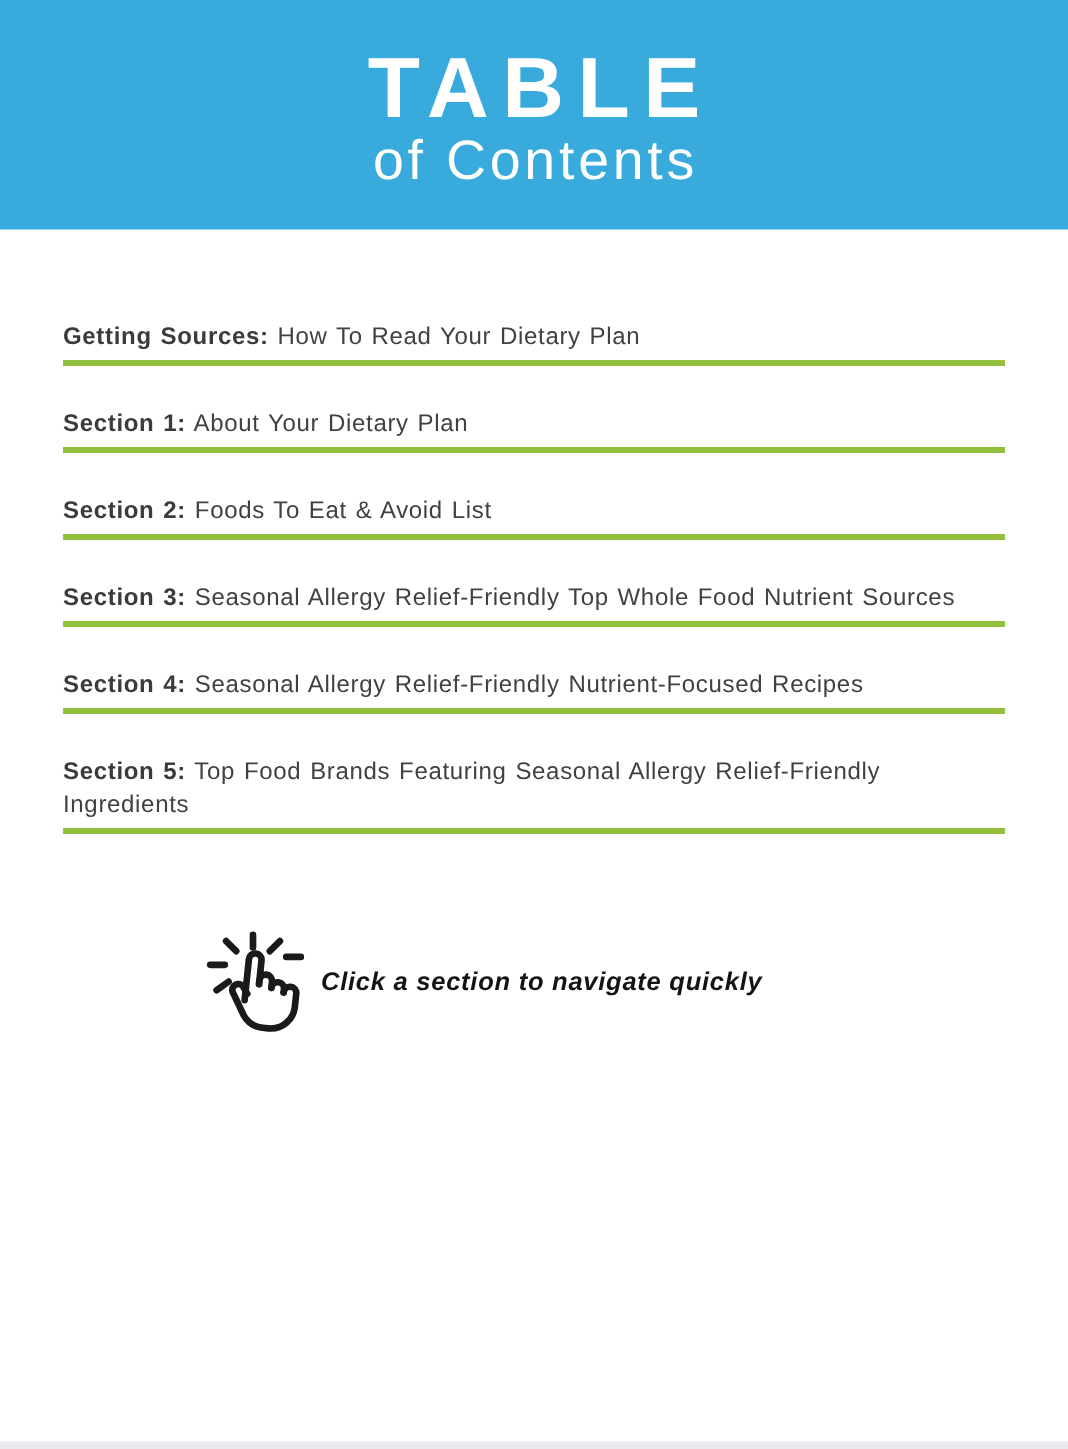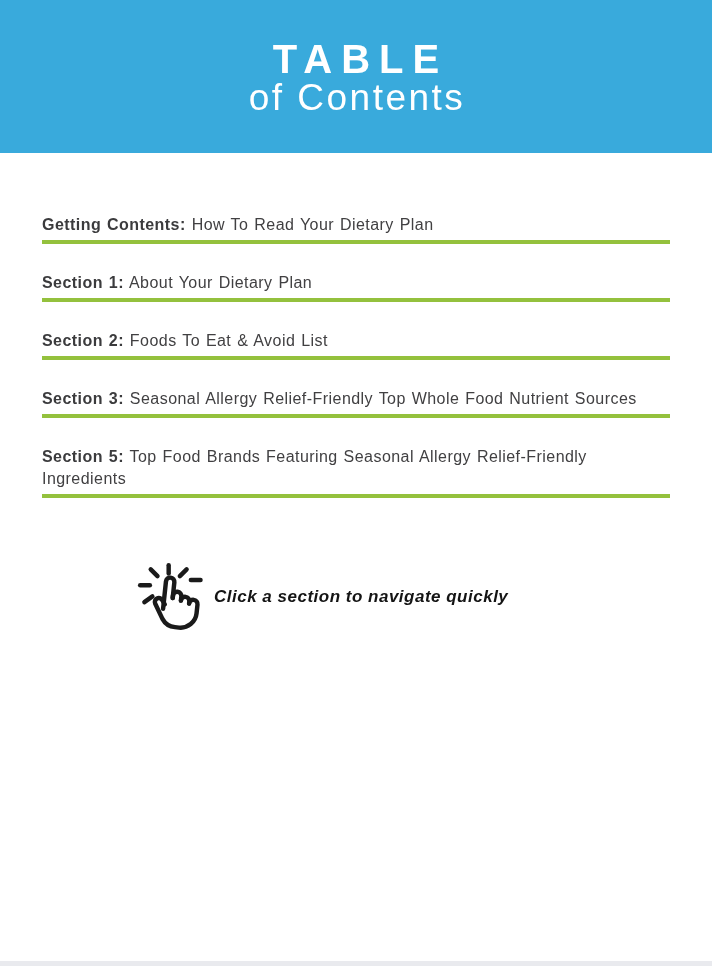--- a/index.html
+++ b/index.html
@@ -12,21 +12,21 @@
   .page {
     width: 712px; height: 966px; position: relative; background: #ffffff;
   }
   
   .banner {
     height: 153px; background: #39AADC; color: #ffffff;
     display: flex; flex-direction: column; align-items: center; justify-content: center;
     padding-top: 2px;
   }
   .banner-title {
-    font-size: 40px; font-weight: 800; letter-spacing: 9px;
+    font-size: 57px; font-weight: 800; letter-spacing: 9px;
     line-height: 1; margin-left: 9px; 
   }
   .banner-subtitle {
     font-size: 37px; font-weight: 400; letter-spacing: 2.5px;
     line-height: 1; margin-left: 2px;
   }
   
   .toc { margin: 61px 42px 0 42px; width: 628px; }
   .toc-item { margin-bottom: 28px; cursor: pointer; }
   .toc-text {
@@ -58,39 +58,43 @@
 <div class="page">
 
   <div class="banner">
     <div class="banner-title">TABLE</div>
     <div class="banner-subtitle">of Contents</div>
   </div>
 
   <div class="toc">
 
     <div class="toc-item">
-      <p class="toc-text"><strong>Getting Contents:</strong><span> How To Read Your Dietary Plan</span></p>
+      <p class="toc-text"><strong>Getting Sources:</strong><span> How To Read Your Dietary Plan</span></p>
       <div class="toc-rule"></div>
     </div>
 
     <div class="toc-item">
       <p class="toc-text"><strong>Section 1:</strong><span> About Your Dietary Plan</span></p>
       <div class="toc-rule"></div>
     </div>
 
     <div class="toc-item">
       <p class="toc-text"><strong>Section 2:</strong><span> Foods To Eat &amp; Avoid List</span></p>
       <div class="toc-rule"></div>
     </div>
 
     <div class="toc-item">
       <p class="toc-text"><strong>Section 3:</strong><span> Seasonal Allergy Relief-Friendly Top Whole Food Nutrient Sources</span></p>
       <div class="toc-rule"></div>
     </div>
 
+    <div class="toc-item">
+      <p class="toc-text"><strong>Section 4:</strong><span> Seasonal Allergy Relief-Friendly Nutrient-Focused Recipes</span></p>
+      <div class="toc-rule"></div>
+    </div>
 
     <div class="toc-item">
       <p class="toc-text"><strong>Section 5:</strong><span> Top Food Brands Featuring Seasonal Allergy Relief-Friendly Ingredients</span></p>
       <div class="toc-rule"></div>
     </div>
 
   </div>
 
   <div class="hint">
     <span class="hint-icon-box">

